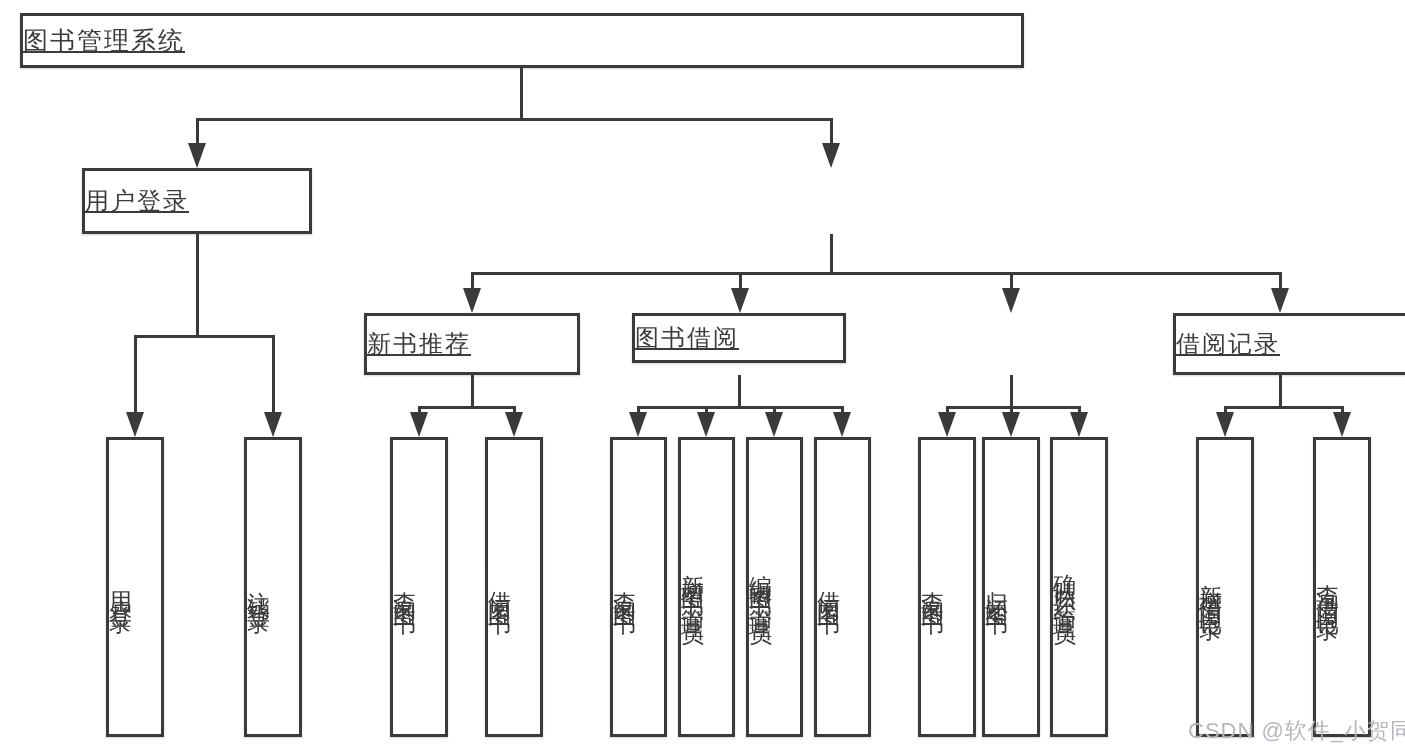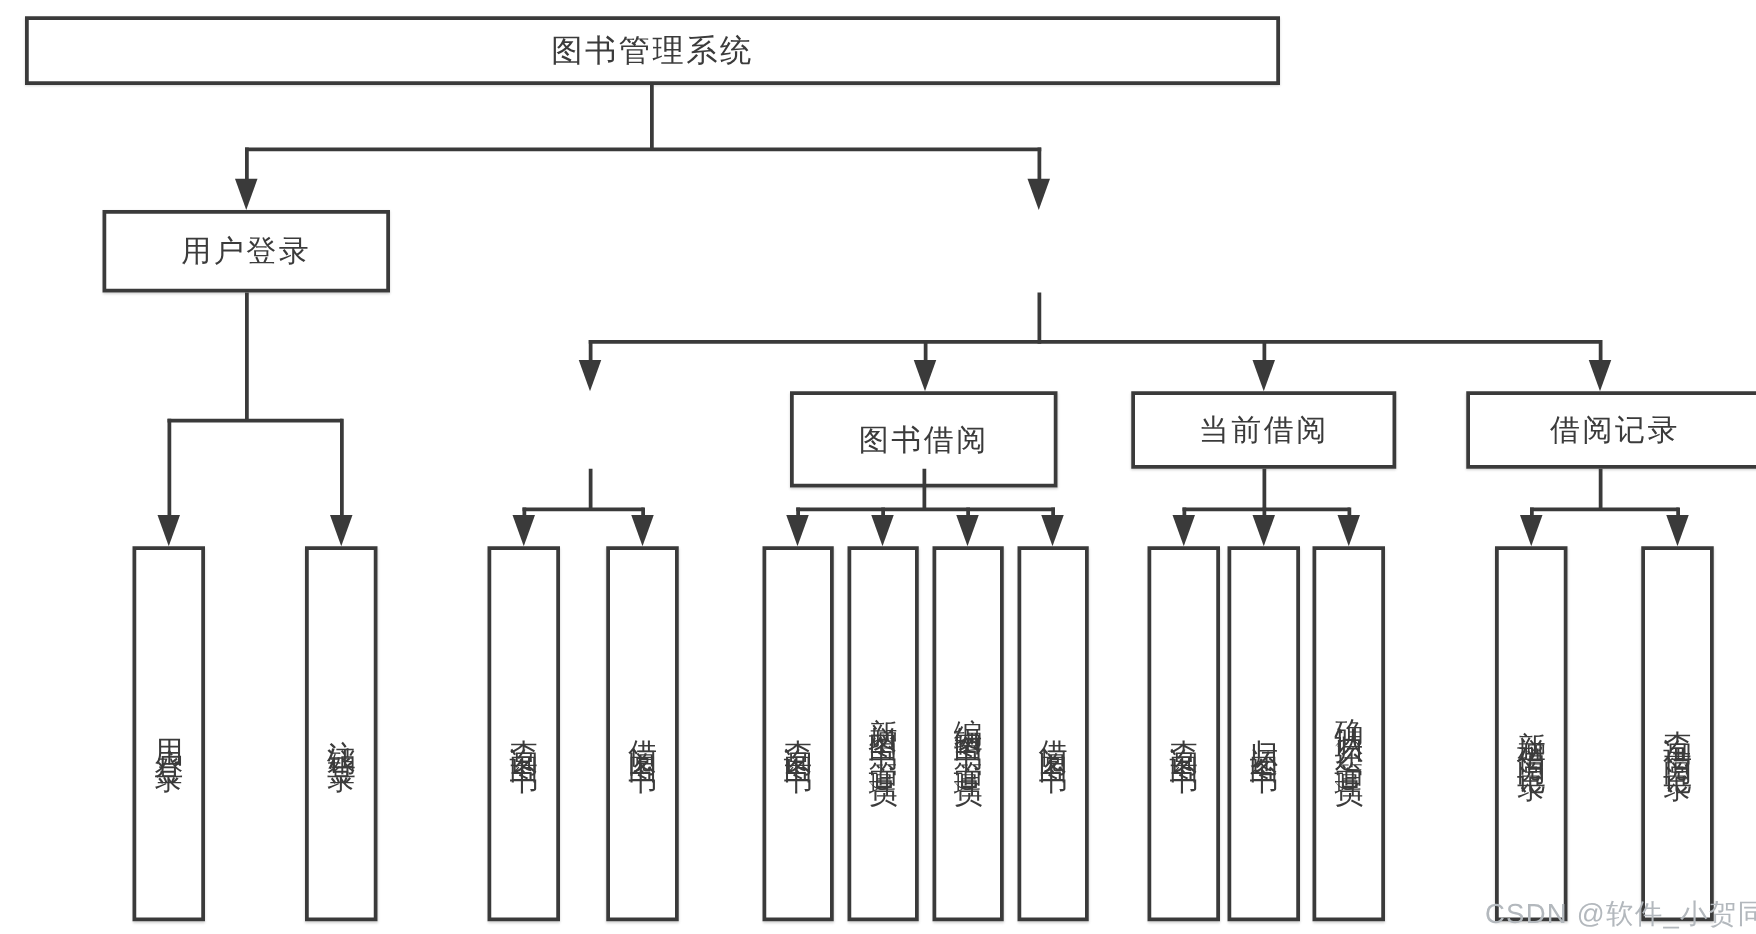--- a/index.html
+++ b/index.html
@@ -2,22 +2,23 @@
 <html><head>
 <meta charset="utf-8">
 <style>
   html,body{margin:0;padding:0;background:#ffffff;}
   .stage{
     position:relative;width:1405px;height:747px;background:#ffffff;
     font-family:"Liberation Sans","DejaVu Sans",sans-serif;overflow:hidden;
   }
   .node{
     position:absolute;box-sizing:border-box;border:3px solid #3a3a3a;background:#ffffff;
-    display:flex;align-items:center;justify-content:center;color:#3b3b3b;
+    display:flex;align-items:center;justify-content:flex-start;color:#3b3b3b;
     box-shadow:0 1px 2px rgba(0,0,0,0.18);
+    text-decoration:underline;
   }
   .node.h .lbl{font-size:24px;letter-spacing:2px;white-space:nowrap;}
   .node.root .lbl{font-size:25px;letter-spacing:2px;}
   .node.v .lbl{
     writing-mode:vertical-rl;text-orientation:mixed;
     font-size:23px;line-height:1;letter-spacing:7px;white-space:nowrap;
   }
   .ln{position:absolute;background:#3a3a3a;}
   .ah{
     position:absolute;width:0;height:0;
@@ -35,25 +36,25 @@
 <div class="stage">
 
   <div class="node h root" style="left:20px;top:13px;width:1004px;height:55px">
     <span class="lbl">图书管理系统</span>
   </div>
 
   <div class="node h" style="left:82px;top:168px;width:230px;height:66px">
     <span class="lbl">用户登录</span>
   </div>
 
-  <div class="node h" style="left:632px;top:313px;width:214px;height:77px">
+  <div class="node h" style="left:364px;top:313px;width:216px;height:62px">
+    <span class="lbl">新书推荐</span>
+  </div>
+  <div class="node h" style="left:632px;top:313px;width:214px;height:50px">
     <span class="lbl">图书借阅</span>
-  </div>
-  <div class="node h" style="left:905px;top:313px;width:212px;height:62px">
-    <span class="lbl">当前借阅</span>
   </div>
   <div class="node h" style="left:1173px;top:313px;width:238px;height:62px">
     <span class="lbl">借阅记录</span>
   </div>
 
   <div class="node v" style="left:106px;top:437px;width:58px;height:300px">
     <span class="lbl">用户登录</span>
   </div>
   <div class="node v" style="left:244px;top:437px;width:58px;height:300px">
     <span class="lbl">注销登录</span>

